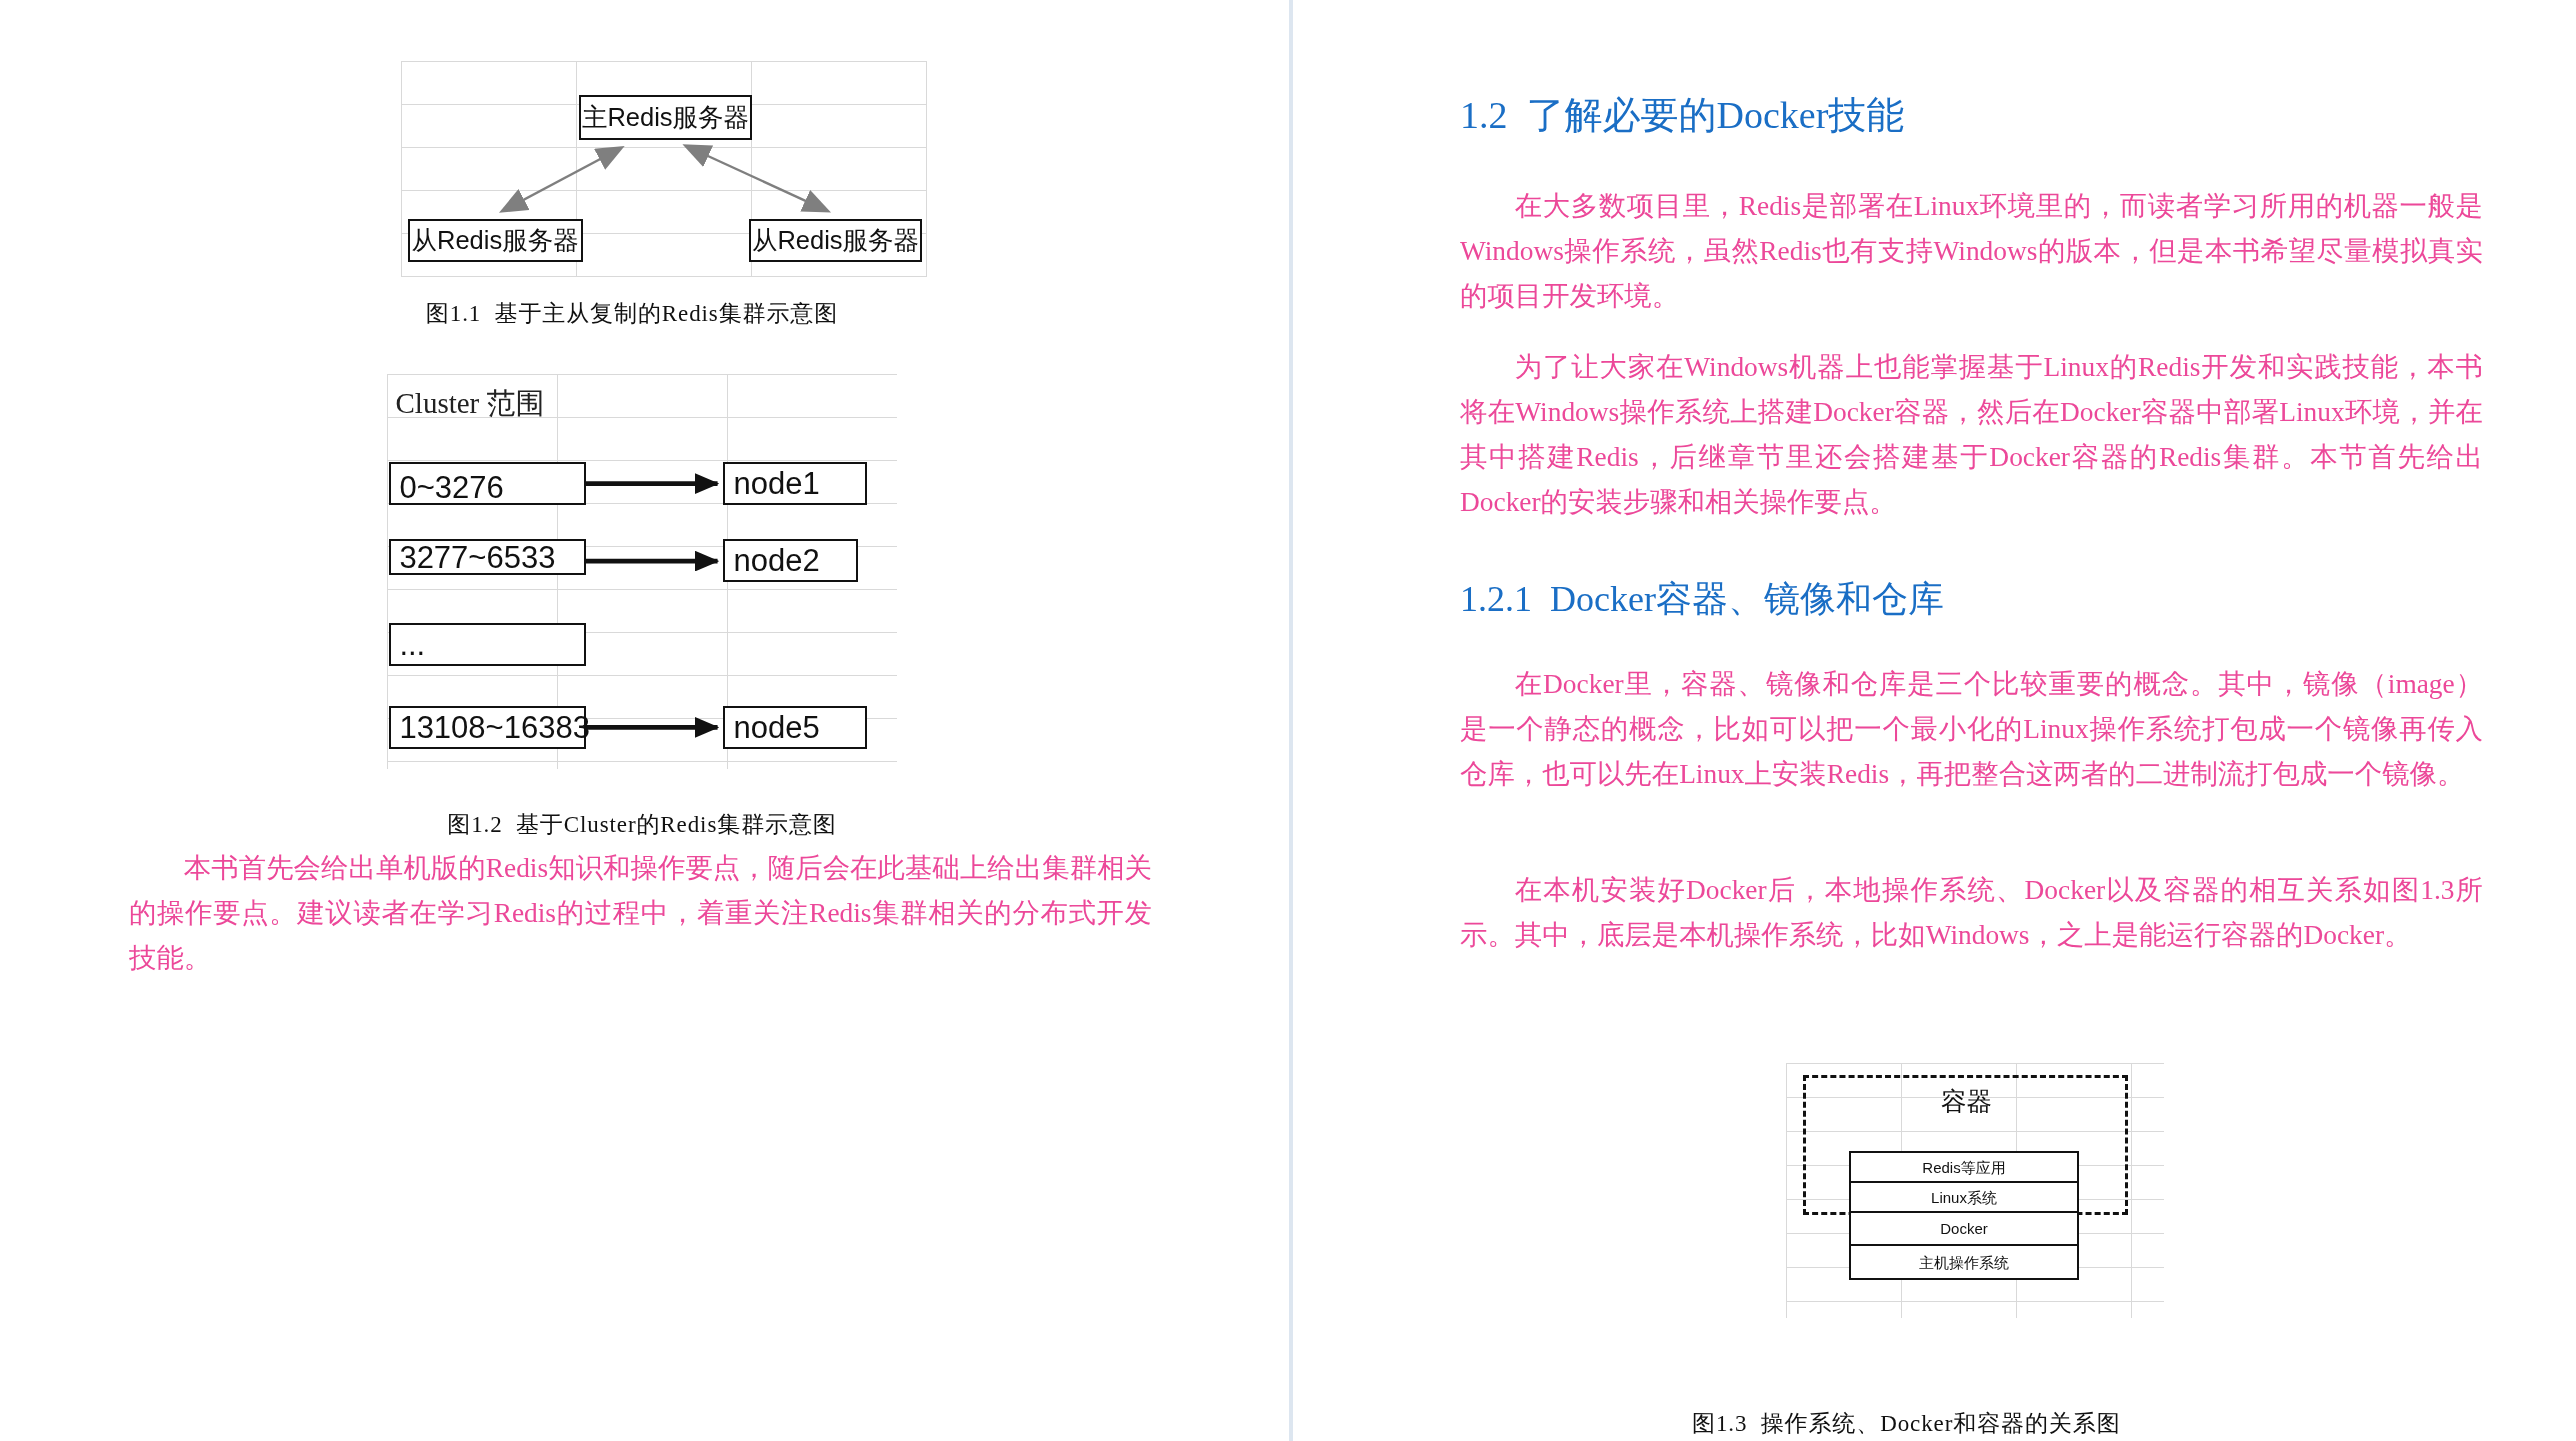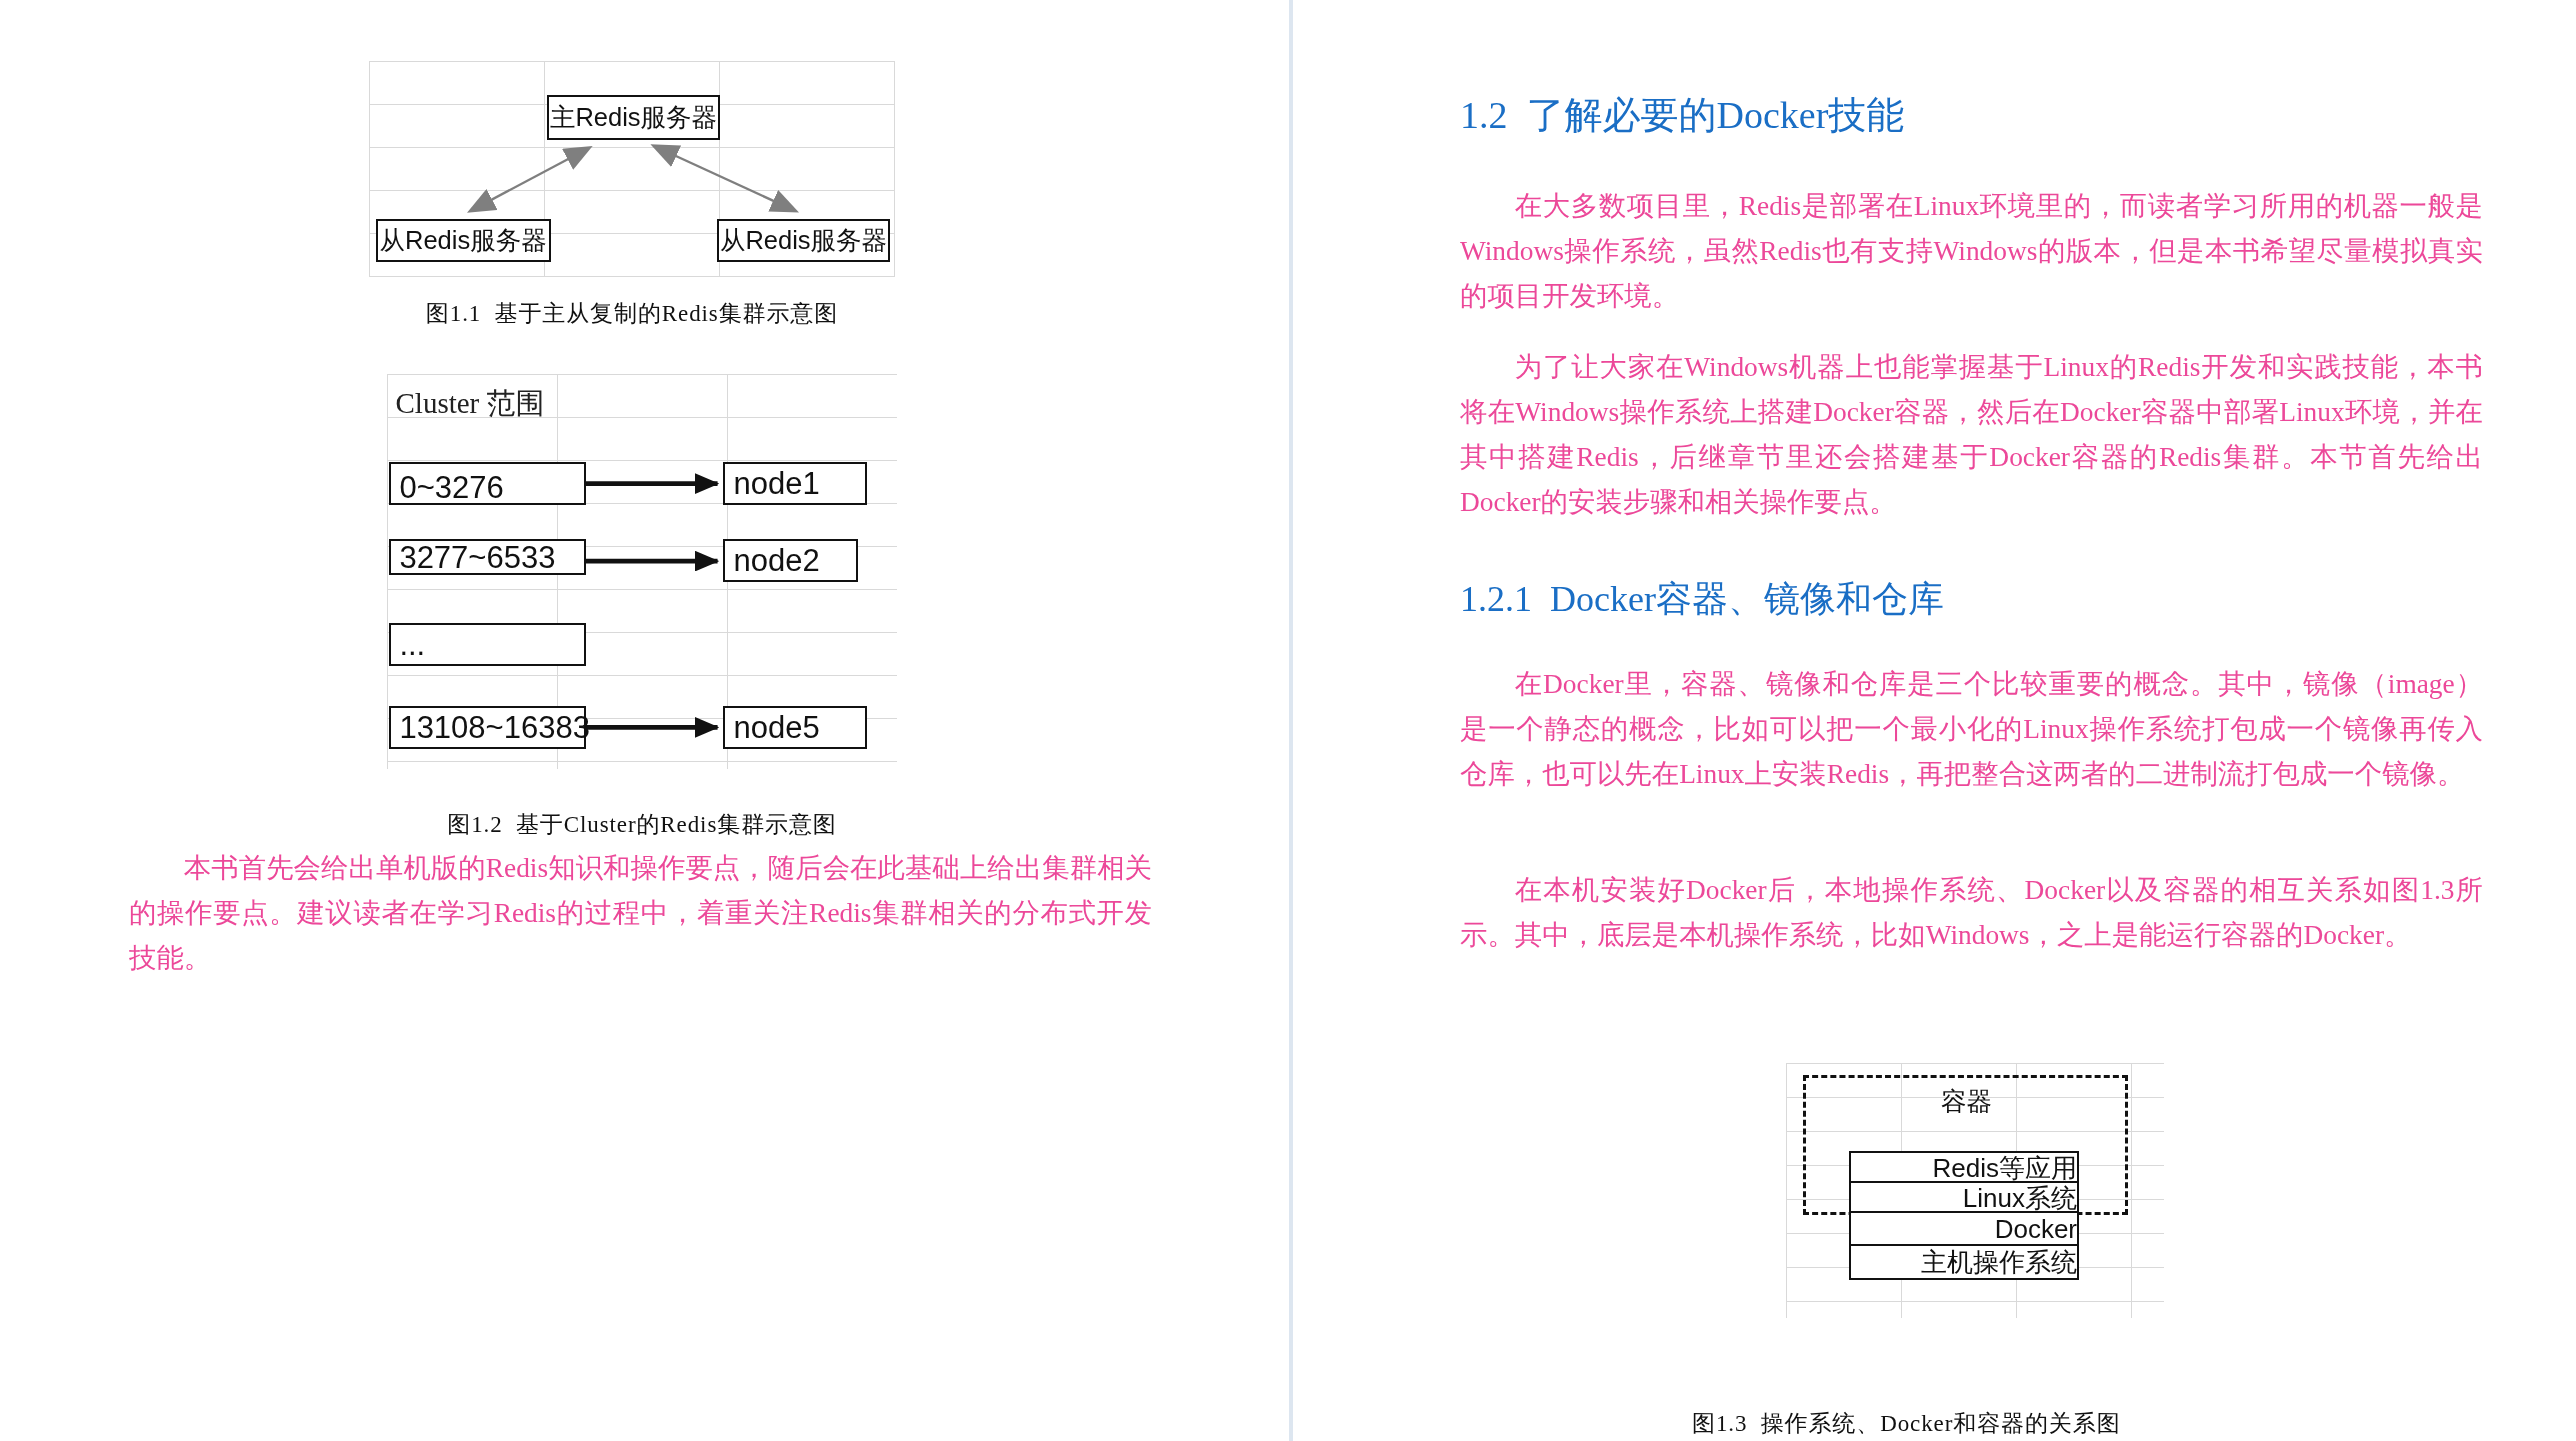--- a/index.html
+++ b/index.html
@@ -10,21 +10,21 @@
   }
   .abs{position:absolute;}
   
   .divider{position:absolute;top:0;width:3.8px;height:1442px;background:#dde6f0;}
   
   .grid{
     background-image:
       linear-gradient(#d9d9d9 0.9px, transparent 0.9px),
       linear-gradient(90deg,#d9d9d9 0.9px, transparent 0.9px);
   }
-  .g1{background-size:175px 43px;}
+  .g1{background-size:175px 43px;margin-left:32px;}
   .g2{background-size:170px 43px;}
   .g3{background-size:115px 34px;}
   
   .fbox{
     position:absolute;border:2.8px solid #111;background:#fff;
     display:flex;align-items:center;justify-content:center;
     font-family:"Liberation Sans","DejaVu Sans",sans-serif;color:#111;
     box-sizing:border-box;line-height:1;
   }
   .fbox.left-text{justify-content:flex-start;padding-left:8.5px;}
@@ -41,21 +41,21 @@
   
   .heading{
     position:absolute;white-space:pre;font-weight:400;color:#1a6ec5;
   }
   .h-main{font-size:38px;}
   .h-sub{font-size:36px;}
   .cluster-header{
     position:absolute;font-size:29px;color:#222;
     font-family:"Liberation Serif","DejaVu Serif",serif;white-space:pre;
   }
-  .layer-label{font-size:26px;justify-content:flex-end;}
+  .layer-label{font-size:15px;}
   .container-label{
     position:absolute;text-align:center;font-size:25.5px;color:#111;
     font-family:"Liberation Sans","DejaVu Sans",sans-serif;
   }
   svg{position:absolute;left:0;top:0;}
 </style>
 </head>
 <body>
 
 <div class="abs" style="left:0;top:0;width:1289px;height:1442px;">

